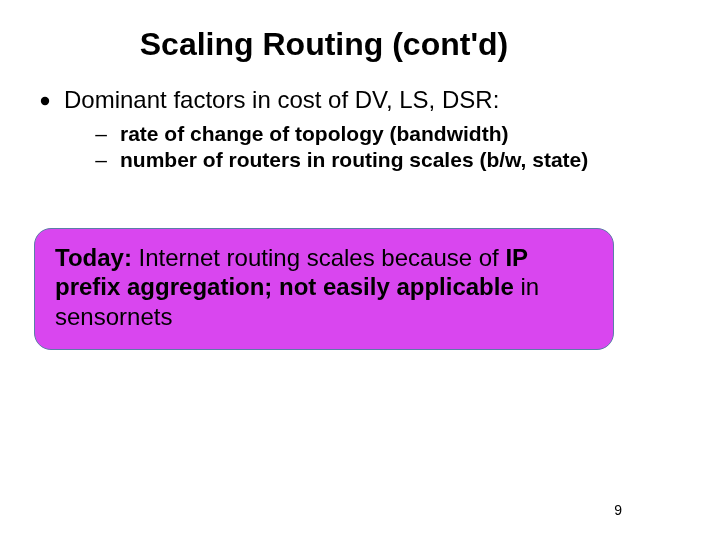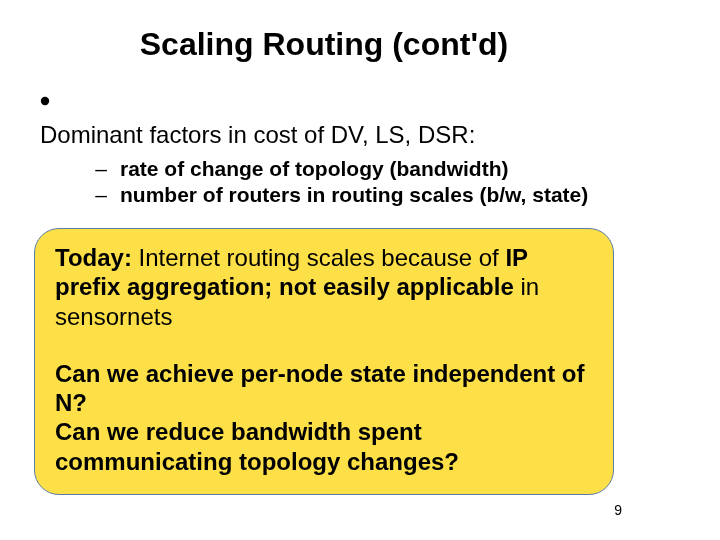--- a/index.html
+++ b/index.html
@@ -1,34 +1,34 @@
 <!DOCTYPE html>
 <html><head>
 <meta charset="utf-8">
 <style>
   * { margin: 0; padding: 0; box-sizing: border-box; }
   html, body { width: 720px; height: 540px; background: #ffffff; font-family: Verdana, Geneva, sans-serif; color: #000; }
   .slide { width: 648px; height: 540px; position: relative; background: #fff; overflow: hidden; }
   .title { font-family: "Trebuchet MS", Verdana, sans-serif; font-weight: 700; font-size: 32px; text-align: center; padding-top: 26px; }
   .body { padding: 22px 34px 0 40px; font-size: 24px; line-height: 1.25; }
-  .bullet1 { display: flex; align-items: flex-start; gap: 14px; margin-bottom: 6px; flex-direction: column; }
+  .bullet1 { display: flex; align-items: flex-start; gap: 14px; margin-bottom: 6px; }
   .bullet1 .dot { flex: 0 0 auto; width: 10px; height: 10px; margin-top: 11px; }
   .bullet1 .dot svg { display: block; }
   .bullet1 .txt { flex: 1 1 auto; }
   .sub { padding-left: 54px; font-size: 21px; margin-top: 4px; }
   .subitem { display: flex; align-items: flex-start; gap: 12px; line-height: 1.25; }
   .dash { flex: 0 0 auto; width: 14px; text-align: center; letter-spacing: 0; }
   .subtxt { flex: 1 1 auto; font-weight: bold; }
   .callout {
     position: absolute;
     left: 34px; right: 34px;
     top: 228px;
-    background: #fde047;
+    background: #d946ef;
     border: 1.5px solid #5b7da8;
-    border-radius: 25px;
+    border-radius: 17px;
     padding: 14px 18px 18px 20px;
     font-size: 24px;
     line-height: 1.22;
   }
   .callout .para2 { margin-top: 28px; }
   .b { font-weight: 700; }
   .pagenum {
     position: absolute;
     right: 26px;
     bottom: 22px;
@@ -61,21 +61,17 @@
         <span class="dash">–</span>
         <span class="subtxt">number of routers in routing scales (b/w, state)</span>
       </div>
     </div>
   </div>
 
   <div class="callout">
     <div class="para1">
       <span class="b">Today:</span><span> Internet routing scales because of </span><span class="b">IP prefix aggregation; not</span><span> </span><span class="b">easily applicable</span><span> in sensornets</span>
     </div>
-    <div class="para2 b">
-      <span>Can we achieve </span><span>per-node state independent of N?</span><br>
-      <span>Can we </span><span>reduce bandwidth spent communicating topology changes?</span>
-    </div>
   </div>
 
   <div class="pagenum">9</div>
 
 </div>
 
 </body></html>

